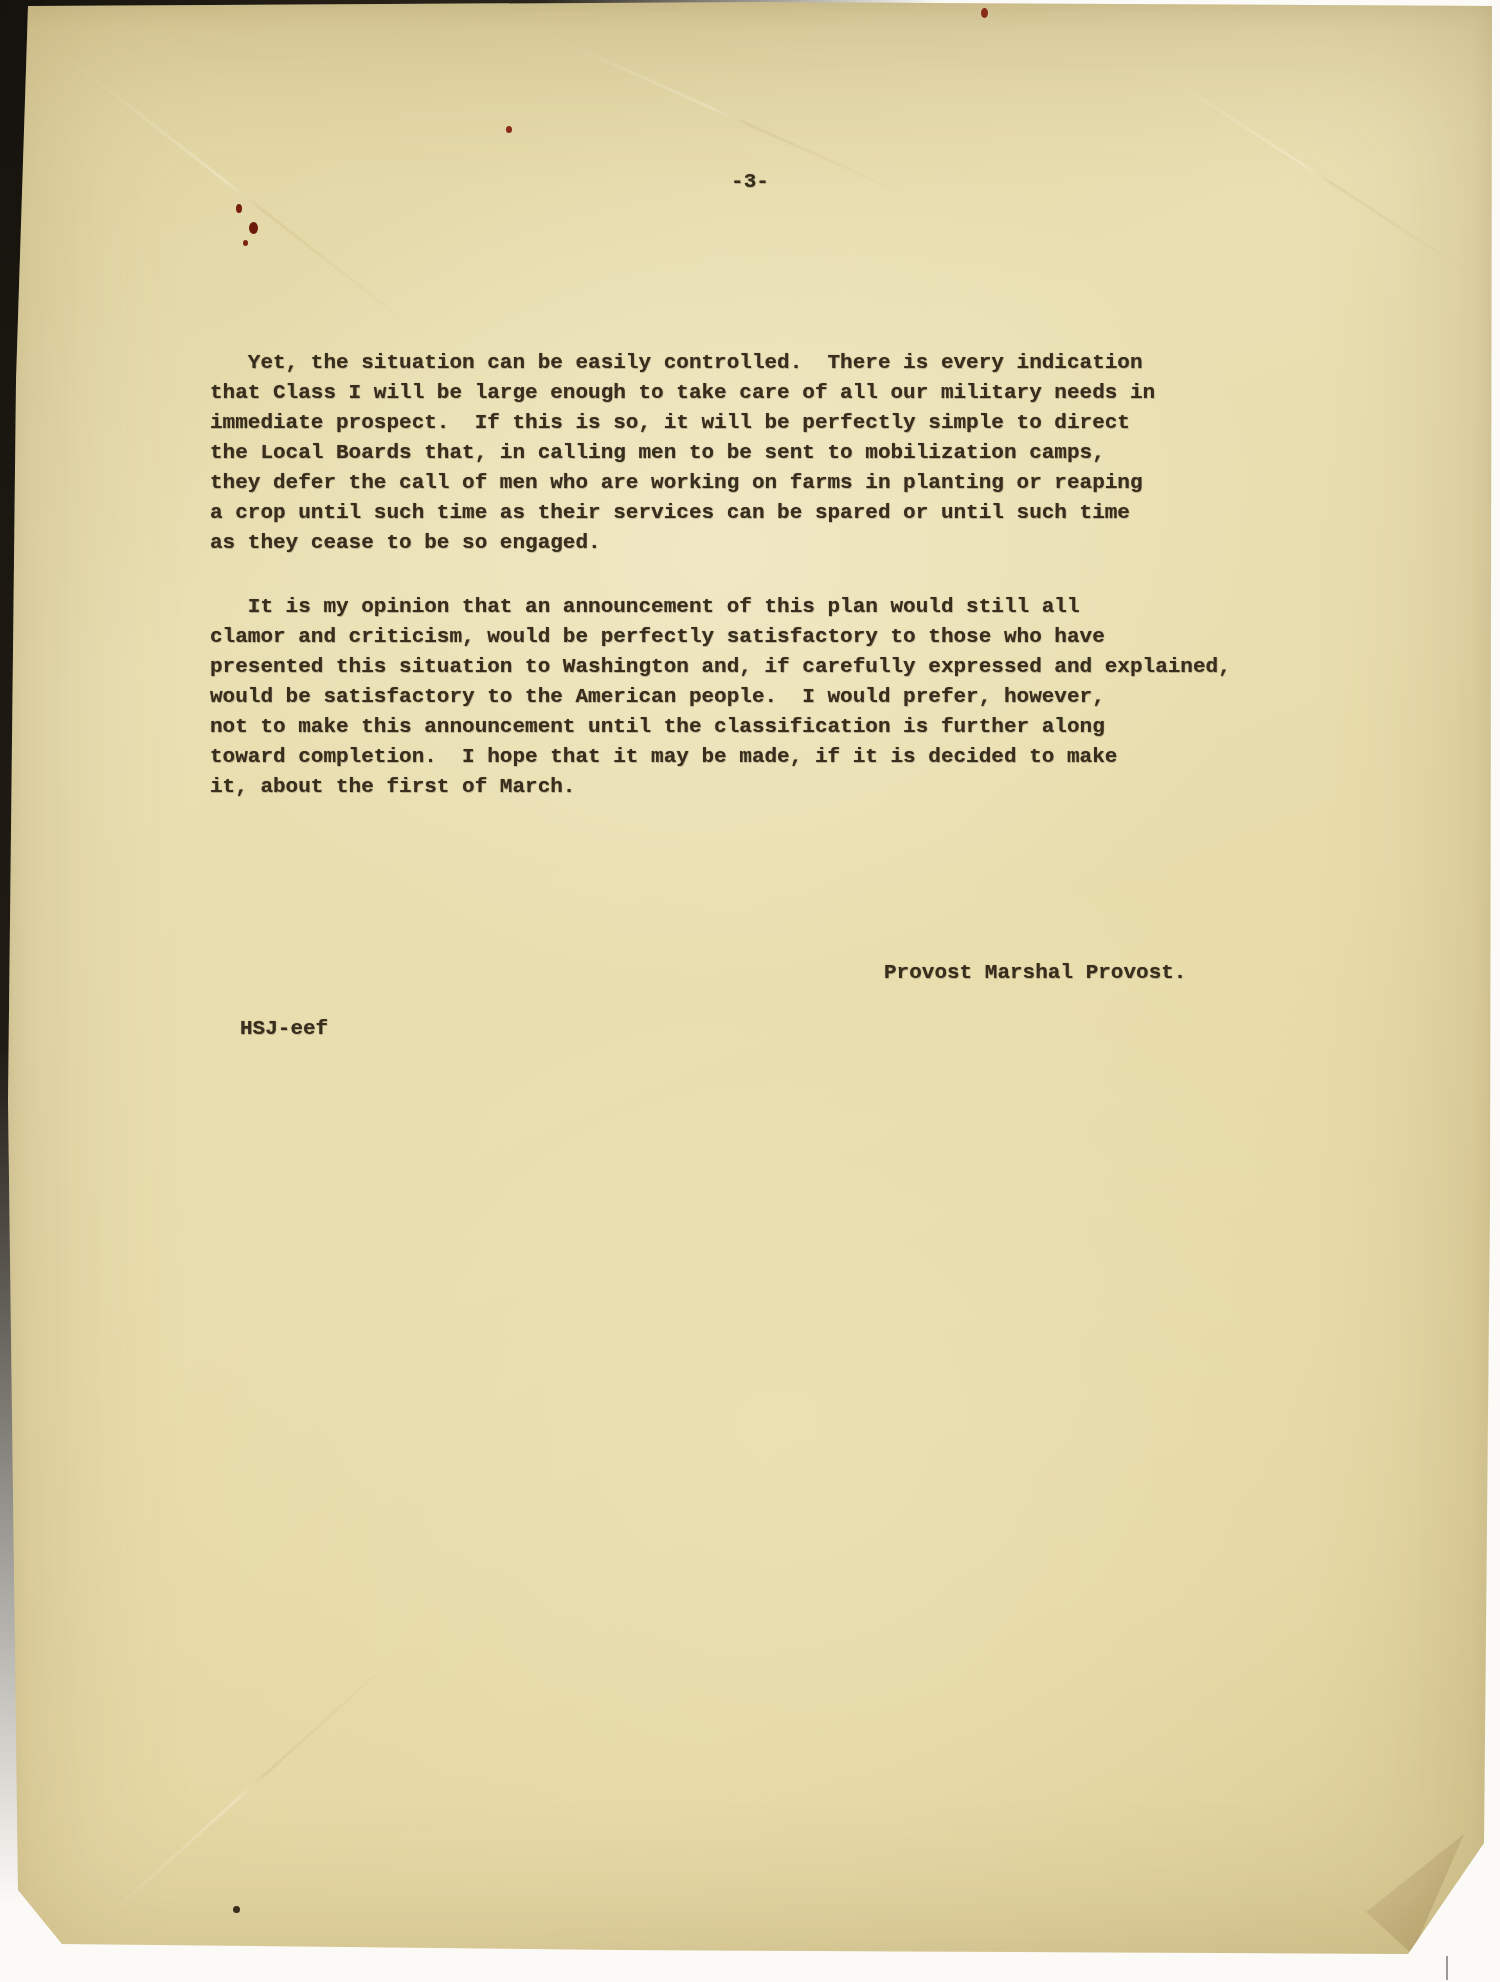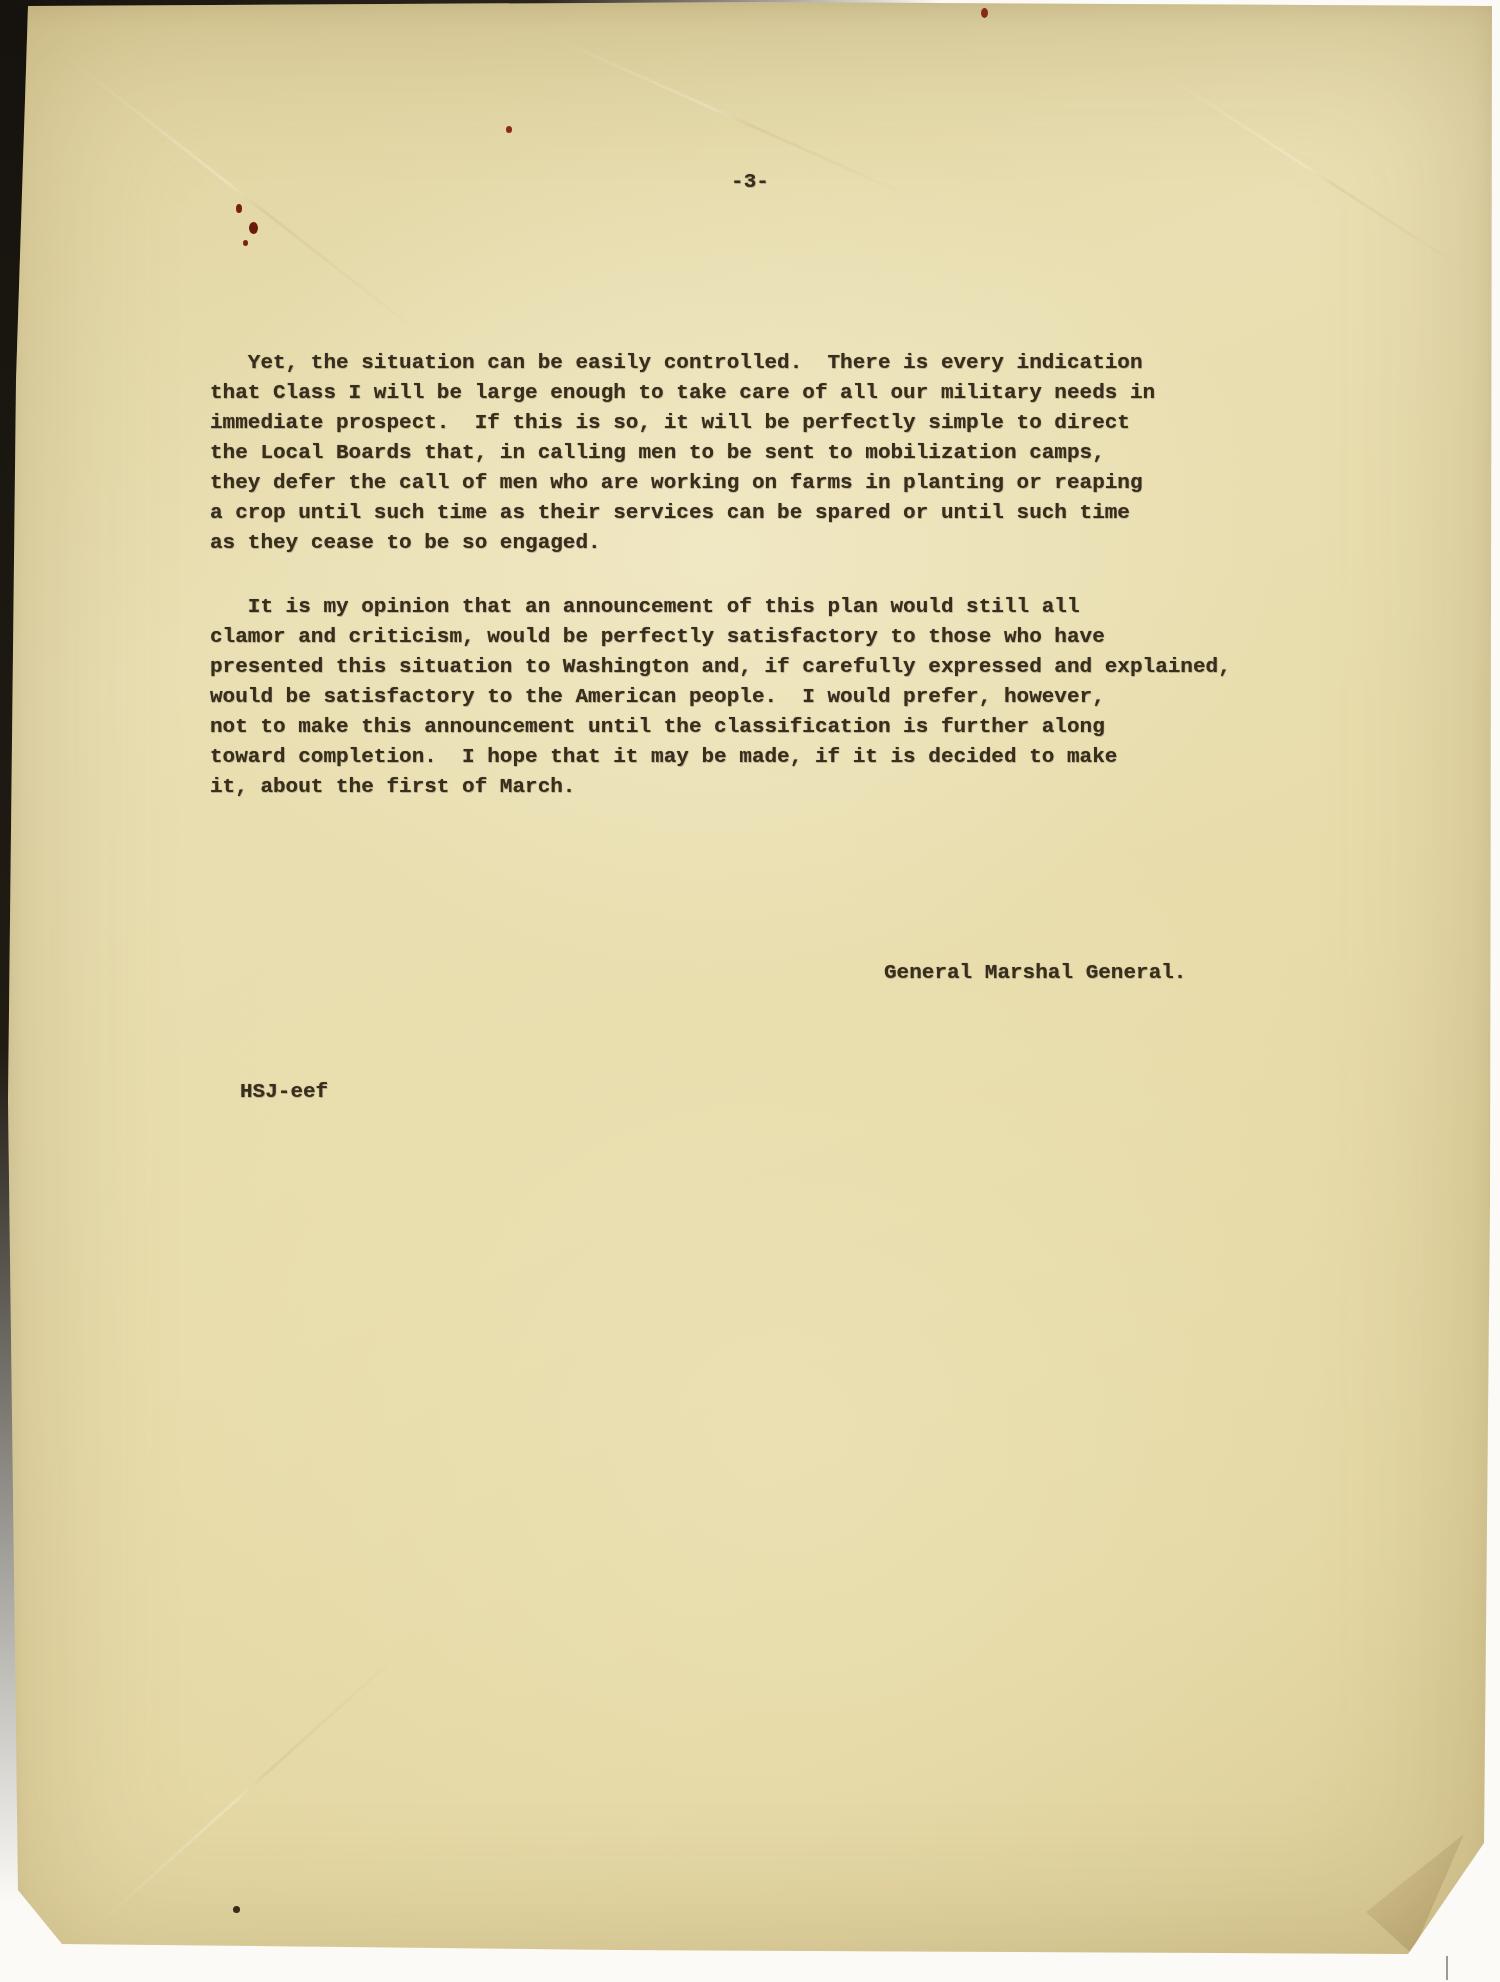--- a/index.html
+++ b/index.html
@@ -79,21 +79,21 @@
     color: #382e1d;
     white-space: pre;
     text-shadow: 0 0 1px rgba(56,46,29,0.55), 0.6px 0.6px 0 rgba(56,46,29,0.22);
     filter: blur(0.2px);
   }
   .page-number { left: 0; top: 167px; width: 1500px; text-align: center; }
   .para-1 { left: 210px; top: 226px; }
   .para-2 { left: 210px; top: 348px; }
   .para-3 { left: 210px; top: 592px; }
   .signature { left: 884px; top: 958px; }
-  .typist { left: 240px; top: 1077px; }
+  .typist { left: 240px; top: 1014px; }
 </style>
 </head>
 <body>
 
 <div class="stage">
 
   <div class="edge-corner"></div>
   <div class="edge-left"></div>
   <div class="edge-top"></div>
 
@@ -123,21 +123,21 @@
 it, about the first of March.</div>
 
     <div class="txt para-2">   Yet, the situation can be easily controlled.  There is every indication
 that Class I will be large enough to take care of all our military needs in
 immediate prospect.  If this is so, it will be perfectly simple to direct
 the Local Boards that, in calling men to be sent to mobilization camps,
 they defer the call of men who are working on farms in planting or reaping
 a crop until such time as their services can be spared or until such time
 as they cease to be so engaged.</div>
 
-    <div class="txt signature">General Marshal General.</div>
+    <div class="txt signature">Provost Marshal Provost.</div>
 
     <div class="txt typist">HSJ-eef</div>
 
     <div class="corner-fold"></div>
     <div class="vignette"></div>
   </div>
 
   <div class="scan-artifact-line"></div>
 </div>
 

